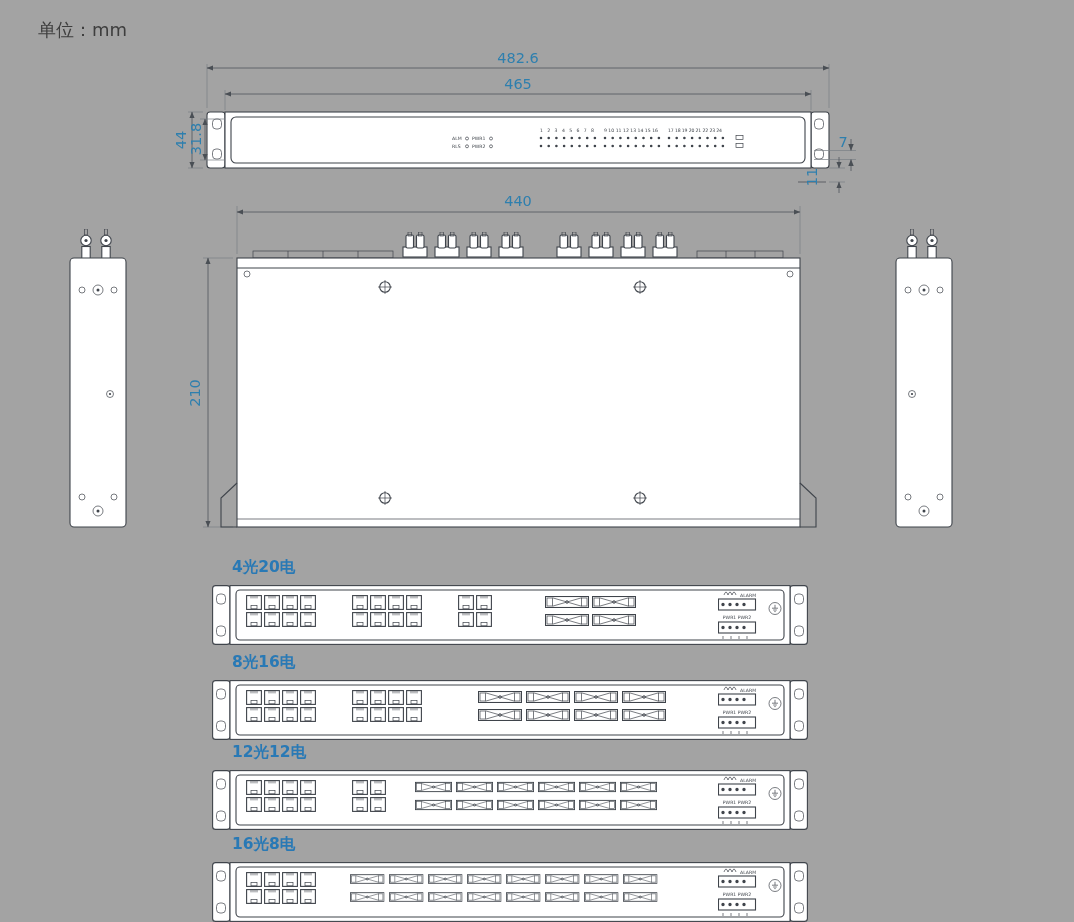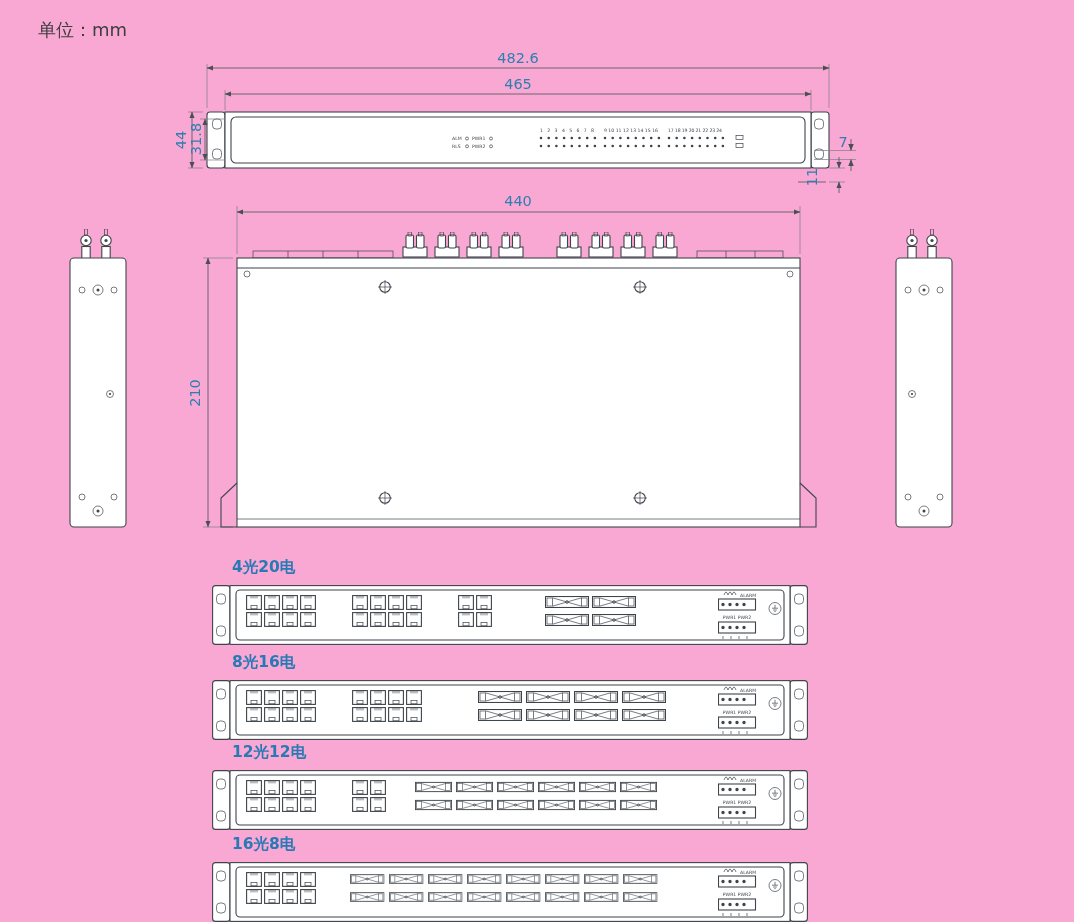--- a/index.html
+++ b/index.html
@@ -1,16 +1,16 @@
 <!DOCTYPE html>
 <html><head>
 <meta charset="utf-8">
 <style>
   html,body{margin:0;padding:0;background:#ffffff;}
-  .wrap{position:relative;width:1074px;height:922px;background:#f9a8d4;overflow:hidden;}
+  .wrap{position:relative;width:1074px;height:922px;background:#a3a3a3;overflow:hidden;}
   svg{display:block;}
   text{font-family:"DejaVu Sans",sans-serif;}
   .st{stroke:#3f444b;fill:none;stroke-width:1.1;}
   .stf{stroke:#3f444b;fill:#ffffff;stroke-width:1.1;}
   .thin{stroke:#3f444b;fill:none;stroke-width:0.7;}
   .dim{stroke:#5a5f65;fill:none;stroke-width:0.9;}
   .ext{stroke:#7a7f85;fill:none;stroke-width:0.7;}
   .dimtxt{fill:#2e7fae;font-size:14.5px;}
   .vlabel{fill:#2979b5;font-size:15.5px;font-weight:600;}
   .tiny{fill:#3f444b;font-size:4.6px;}

